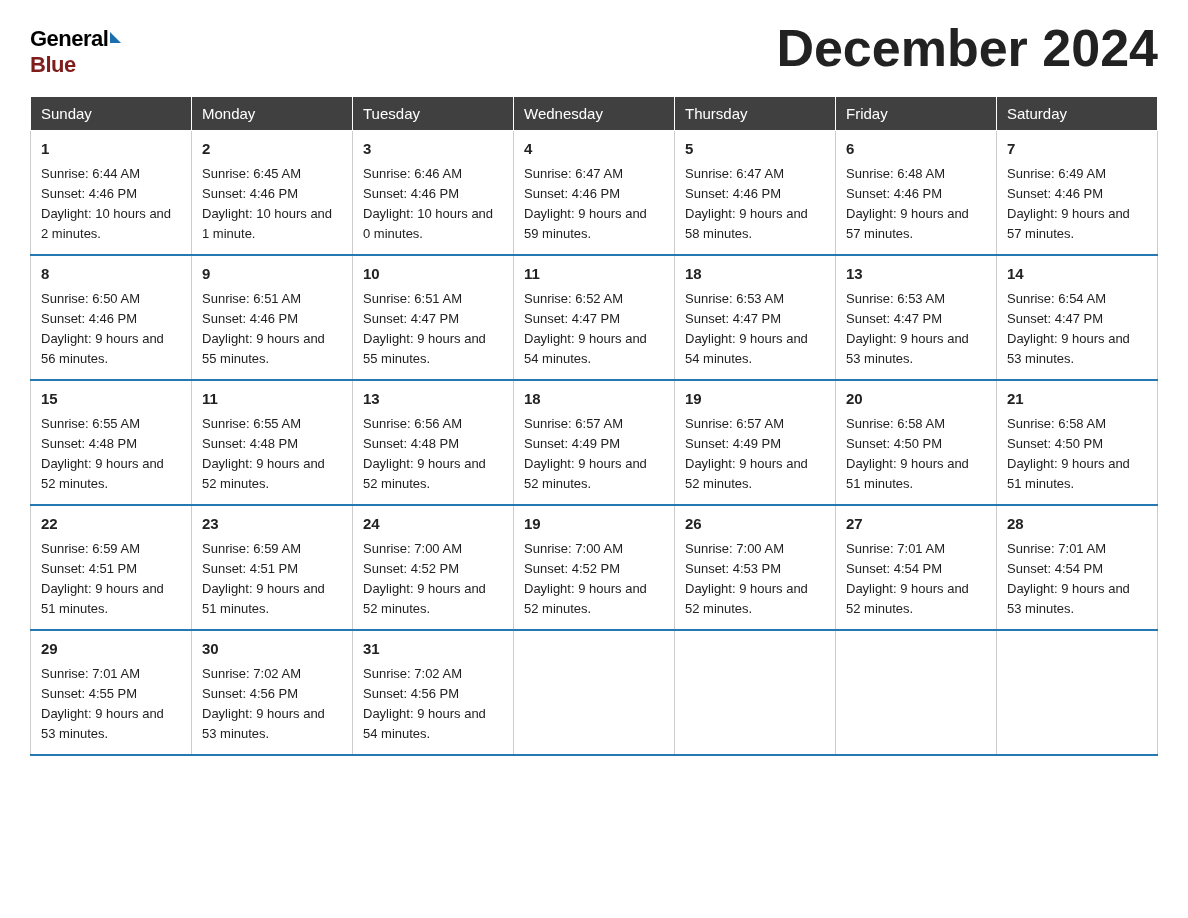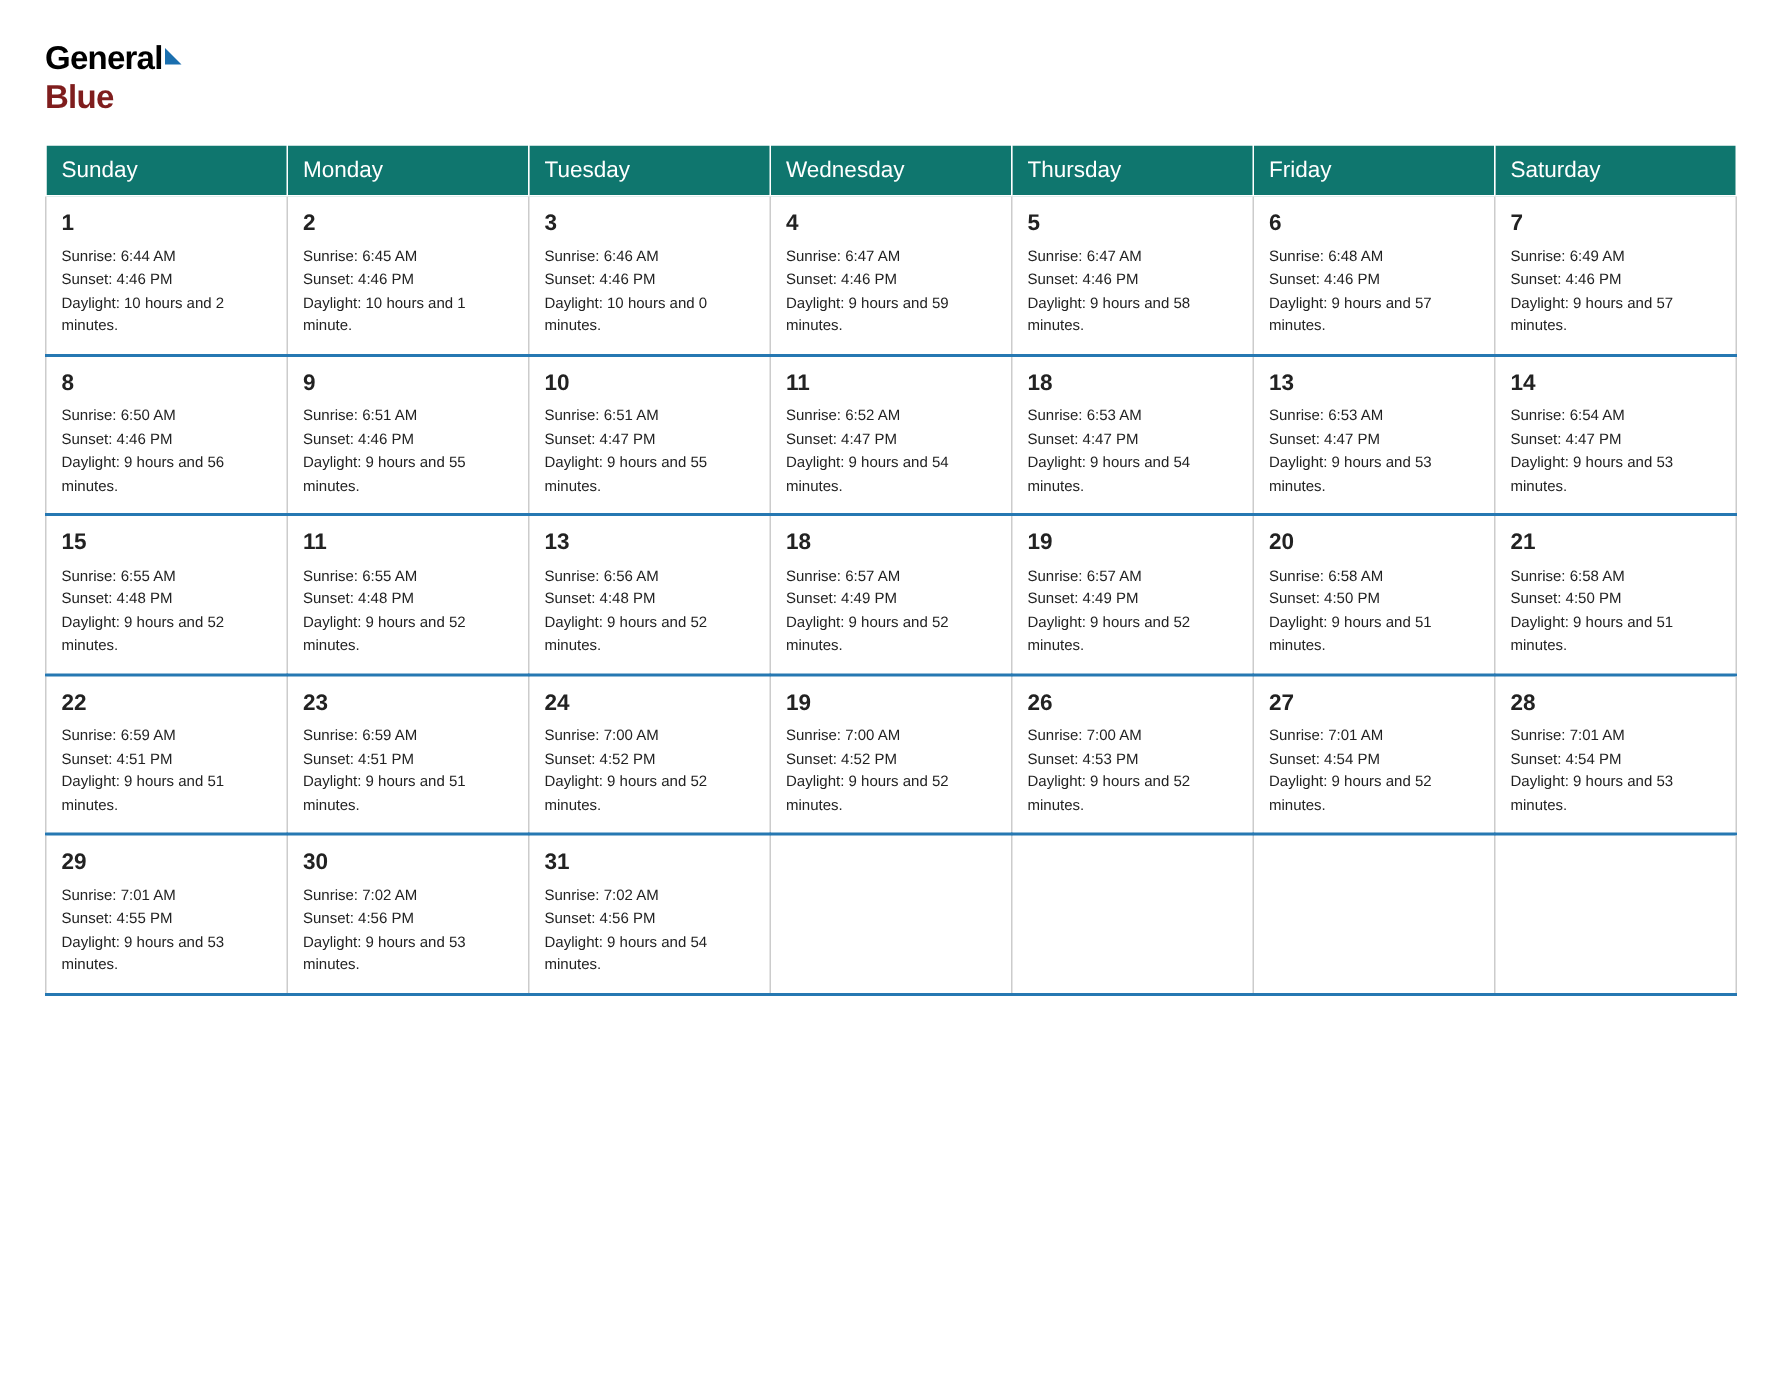--- a/index.html
+++ b/index.html
@@ -64,21 +64,21 @@
       font-size: 20px;
       color: #444;
       margin-top: 4px;
     }
     table {
       width: 100%;
       border-collapse: collapse;
       table-layout: fixed;
     }
     thead tr th {
-      background-color: #0f766e;
+      background-color: #404040;
       color: #fff;
       font-size: 15px;
       font-weight: normal;
       padding: 8px 10px;
       text-align: left;
       border: 1px solid #fff;
     }
     tbody tr td {
       vertical-align: top;
       padding: 7px 10px 10px 10px;
@@ -92,21 +92,21 @@
     tbody tr td.empty {
       background: #fff;
     }
     .day-number {
       font-size: 15px;
       font-weight: bold;
       margin-bottom: 3px;
       display: block;
     }
     .day-info {
-      font-size: 10px;
+      font-size: 13px;
       line-height: 1.55;
     }
     tbody tr:nth-child(odd) td {
       background-color: #fff;
     }
     tbody tr {
       border-bottom: 2px solid #2678b2;
     }
   </style>
 </head>
@@ -118,20 +118,21 @@
       <div class="logo-row1">
         <span class="logo-text-general">General</span>
         <span class="logo-triangle"></span>
       </div>
       <div class="logo-row2">
         <span class="logo-text-blue">Blue</span>
       </div>
     </div>
   </div>
   <div class="title-block">
+    <div class="title-month">December 2024</div>
   </div>
 </div>
 
 <table>
   <thead>
     <tr>
       <th>Sunday</th>
       <th>Monday</th>
       <th>Tuesday</th>
       <th>Wednesday</th>

